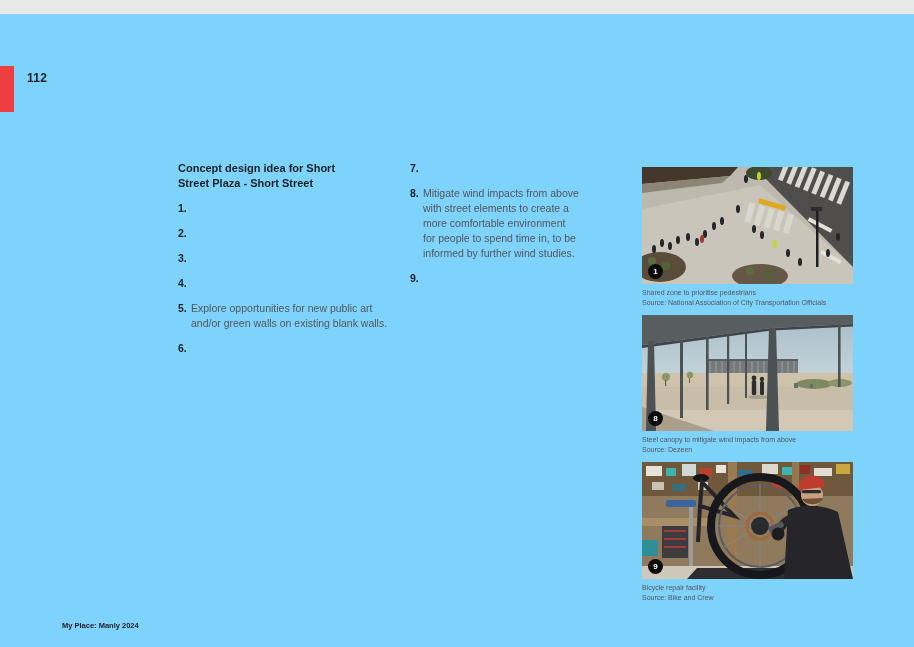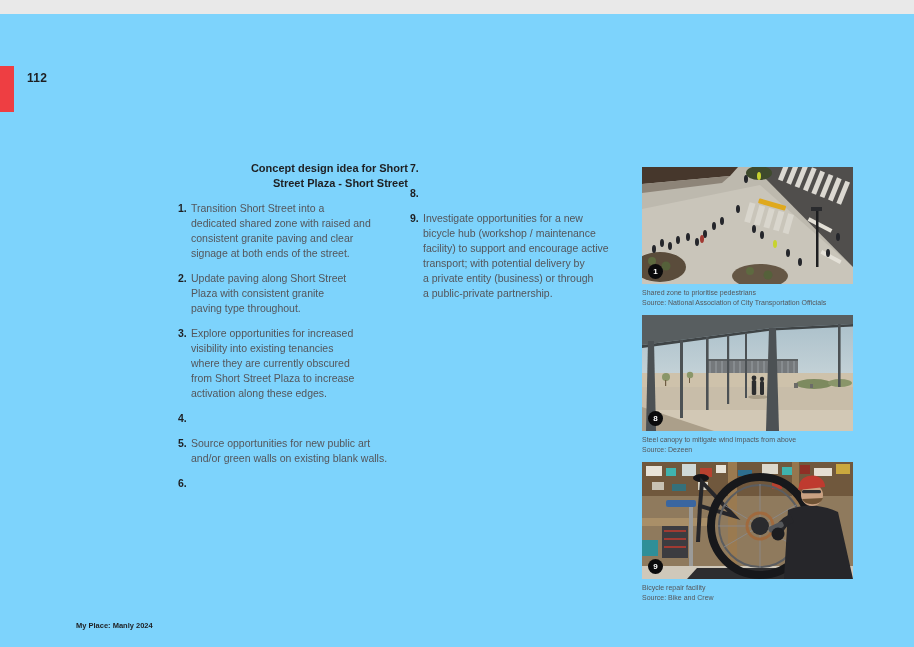--- a/index.html
+++ b/index.html
@@ -2,26 +2,26 @@
 <html><head>
 <meta charset="utf-8">
 <style>
   html,body{margin:0;padding:0;background:#e9e9e9;}
   .page{
     position:relative;width:914px;height:647px;background:#7dd3fc;
     font-family:"Liberation Sans", sans-serif;overflow:hidden;margin:14px auto;
   }
   .accent-bar{position:absolute;left:0;top:52px;width:14px;height:46px;background:#ee3e42;}
   .page-number{position:absolute;left:27px;top:57px;font-size:12px;font-weight:bold;color:#1e1f22;letter-spacing:.3px;}
-  .footer{position:absolute;left:76px;top:607px;font-size:7.5px;font-weight:bold;color:#1e1f22;}
+  .footer{position:absolute;left:62px;top:607px;font-size:7.5px;font-weight:bold;color:#1e1f22;}
 
   .col{position:absolute;top:147px;}
   .col1{left:178px;width:230px;}
   .col2{left:410px;width:232px;}
-  .heading{margin:0 0 10px 0;font-size:11px;line-height:15px;font-weight:bold;color:#1e1f22;white-space:pre-line;text-align:right;}
+  .heading{margin:0 0 10px 0;font-size:11px;line-height:15px;font-weight:bold;color:#1e1f22;white-space:pre-line;}
   .li{display:flex;margin:0 0 10px 0;font-size:10.5px;line-height:15px;}
   .li .num{flex:none;width:13px;font-weight:bold;color:#1e1f22;}
   .li .txt{white-space:pre-line;color:#54555a;}
 
   .figures{position:absolute;left:642px;top:0;width:211px;}
   .fig{position:absolute;left:0;margin:0;}
   .fig1{top:153px;}
   .fig2{top:301px;}
   .fig3{top:448px;}
   .photo{position:relative;width:211px;height:117px;overflow:hidden;background:#ccc;}
@@ -41,67 +41,54 @@
 <div class="page">
 
   <div class="accent-bar" style="background: rgb(238, 62, 66);"></div>
   <div class="page-number">112</div>
 
   <div class="col col1">
     <h2 class="heading">Concept design idea for Short
 Street Plaza - Short Street</h2>
     <div class="li">
       <span class="num">1.</span>
-      <span class="txt">Transition Short Street into a
-dedicated shared zone with raised and
-consistent granite paving and clear
-signage at both ends of the street.</span>
     </div>
     <div class="li">
       <span class="num">2.</span>
-      <span class="txt">Update paving along Short Street
-Plaza with consistent granite
-paving type throughout.</span>
     </div>
     <div class="li">
       <span class="num">3.</span>
-      <span class="txt">Explore opportunities for increased
-visibility into existing tenancies
-where they are currently obscured
-from Short Street Plaza to increase
-activation along these edges.</span>
     </div>
     <div class="li">
       <span class="num">4.</span>
     </div>
     <div class="li">
       <span class="num">5.</span>
-      <span class="txt">Source opportunities for new public art
+      <span class="txt">Explore opportunities for new public art
 and/or green walls on existing blank walls.</span>
     </div>
     <div class="li">
       <span class="num">6.</span>
     </div>
   </div>
 
   <div class="col col2">
     <div class="li">
       <span class="num">7.</span>
     </div>
     <div class="li">
       <span class="num">8.</span>
+      <span class="txt">Mitigate wind impacts from above
+with street elements to create a
+more comfortable environment
+for people to spend time in, to be
+informed by further wind studies.</span>
     </div>
     <div class="li">
       <span class="num">9.</span>
-      <span class="txt">Investigate opportunities for a new
-bicycle hub (workshop / maintenance
-facility) to support and encourage active
-transport; with potential delivery by
-a private entity (business) or through
-a public-private partnership.</span>
     </div>
   </div>
 
   <div class="figures">
 
     <figure class="fig fig1">
       <div class="photo">
         <svg viewBox="0 0 211 117" preserveAspectRatio="none">
           <rect width="211" height="117" fill="#bdb9ae"></rect>
           <polygon points="0,42 118,18 211,100 211,117 0,117" fill="#c9c5ba"></polygon>

